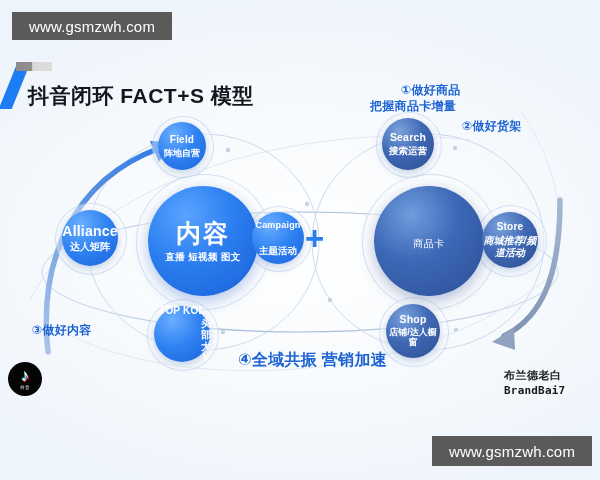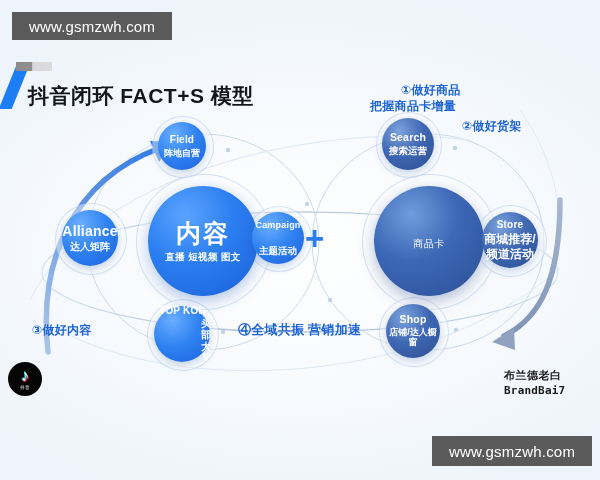--- a/index.html
+++ b/index.html
@@ -115,21 +115,21 @@
   #node-campaign .cn{font-size:9.5px;margin-top:16px;text-align:right;}
   #halo-campaign{left:246px;top:206px;width:64px;height:64px;}
 
   #node-search{left:382px;top:118px;width:52px;height:52px;}
   #node-search .en{font-size:10.5px;}
   #node-search .cn{font-size:9.5px;margin-top:2px;}
   #halo-search{left:376px;top:112px;width:64px;height:64px;}
 
   #node-store{left:482px;top:212px;width:56px;height:56px;}
   #node-store .en{font-size:10px;}
-  #node-store .cn{font-size:12px;margin-top:2px;line-height:1.2;}
+  #node-store .cn{font-size:10px;margin-top:2px;line-height:1.2;font-style:italic;}
   #halo-store{left:475px;top:205px;width:70px;height:70px;}
 
   #node-shop{left:386px;top:304px;width:54px;height:54px;}
   #node-shop .en{font-size:10.5px;}
   #node-shop .cn{font-size:9px;margin-top:1px;line-height:1.18;}
   #halo-shop{left:379px;top:297px;width:68px;height:68px;}
 
   
   #plus{
     position:absolute;left:305px;top:222px;
@@ -144,21 +144,21 @@
     font-weight:bold;
     font-size:12px;
     letter-spacing:.3px;
     white-space:nowrap;
     font-family:"Liberation Sans","DejaVu Sans",sans-serif;
   }
   #anno1{left:376px;top:82px;margin-left:25px;}
   #anno1b{left:370px;top:98px;}
   #anno2{left:462px;top:118px;}
   #anno3{left:32px;top:322px;}
-  #anno4{left:238px;top:321px;font-size:13px;font-family:Liberation Serif, serif;}
+  #anno4{left:238px;top:350px;font-size:16px;}
 
   
   #douyin{
     position:absolute;left:8px;top:362px;width:34px;height:34px;
     border-radius:50%;background:#050505;
     display:flex;flex-direction:column;align-items:center;justify-content:center;
   }
   #douyin .glyph{font-size:16px;color:#ffffff;line-height:1;margin-top:-1px;
     text-shadow:-1.1px -0.6px 0 #25f4ee, 1.1px 0.6px 0 #fe2c55;}
   #douyin .lbl{font-size:4.5px;color:#ffffff;margin-top:1px;letter-spacing:.3px;}

